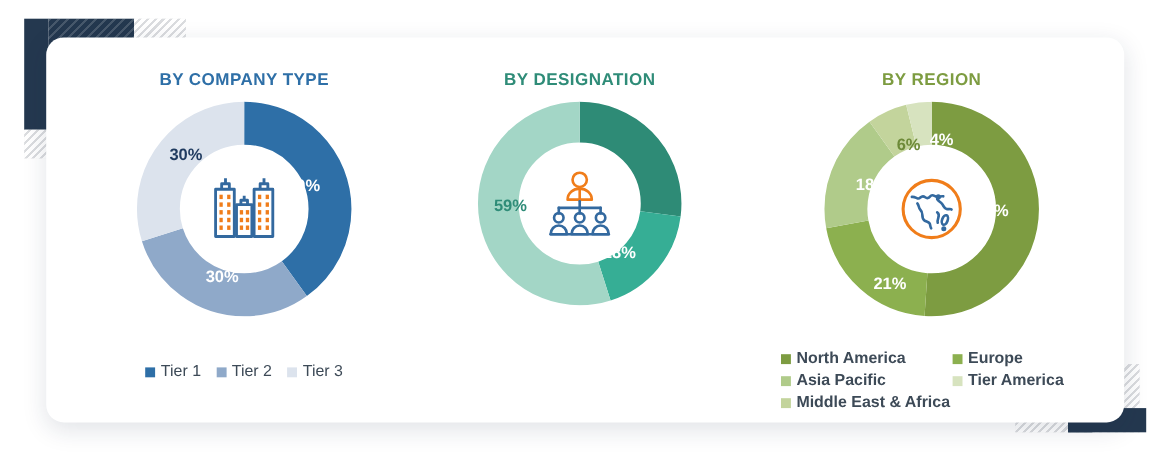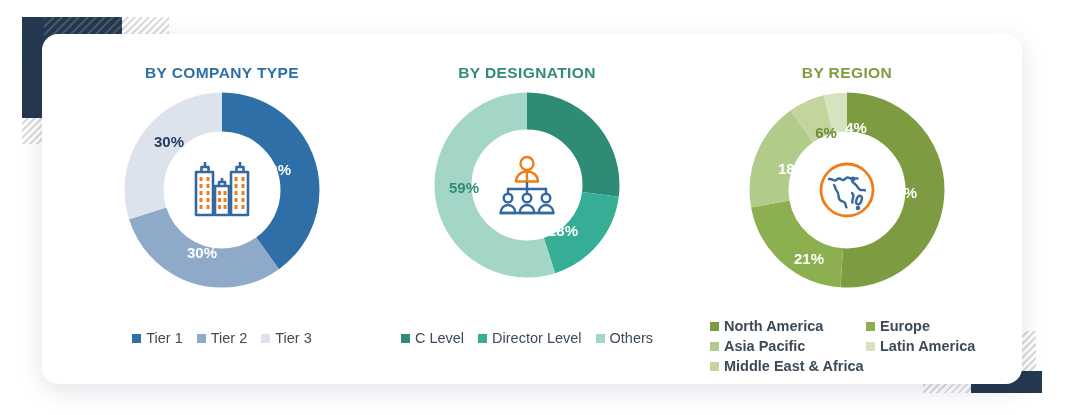--- a/index.html
+++ b/index.html
@@ -216,36 +216,20 @@
             <path d="M8.6 63c0-4.6 3.3-8 7.4-8s7.4 3.4 7.4 8z"></path>
             <circle cx="35" cy="48" r="4.3"></circle>
             <path d="M27.6 63c0-4.6 3.3-8 7.4-8s7.4 3.4 7.4 8z"></path>
             <circle cx="54" cy="48" r="4.3"></circle>
             <path d="M46.6 63c0-4.6 3.3-8 7.4-8s7.4 3.4 7.4 8z"></path>
             <line x1="8.6" y1="63" x2="61.4" y2="63"></line>
           </g>
         </svg>
       </div>
 
-      <div class="legend" id="legend-designation">
-        <div class="legend-row">
-          <span class="legend-item">
-            <i class="swatch" style="background:#2e8b76"></i>
-            <span class="legend-text">C Level</span>
-          </span>
-          <span class="legend-item">
-            <i class="swatch" style="background:#36ae95"></i>
-            <span class="legend-text">Director Level</span>
-          </span>
-          <span class="legend-item">
-            <i class="swatch" style="background:#a3d6c6"></i>
-            <span class="legend-text">Others</span>
-          </span>
-        </div>
-      </div>
     </div>
 
     <div class="panel" id="panel-region">
       <div class="panel-title" id="title-region">BY REGION</div>
 
       <div class="donut-wrap" style="width:196px;height:196px;">
         <svg viewBox="0 0 196 196" width="196" height="196" aria-hidden="true">
 
           <g transform="rotate(-90 98 98)" fill="none" stroke-width="39">
 
@@ -290,21 +274,21 @@
           <span class="legend-item">
             <i class="swatch" style="background:#8cb04f"></i>
             <span class="legend-text">Europe</span>
           </span>
           <span class="legend-item">
             <i class="swatch" style="background:#b0cb8a"></i>
             <span class="legend-text">Asia Pacific</span>
           </span>
           <span class="legend-item">
             <i class="swatch" style="background:#d7e3bf"></i>
-            <span class="legend-text">Latin America</span>
+            <span class="legend-text">Tier America</span>
           </span>
           <span class="legend-item">
             <i class="swatch" style="background:#c3d49c"></i>
             <span class="legend-text">Middle East &amp; Africa</span>
           </span>
         </div>
       </div>
     </div>
 
   </div>

